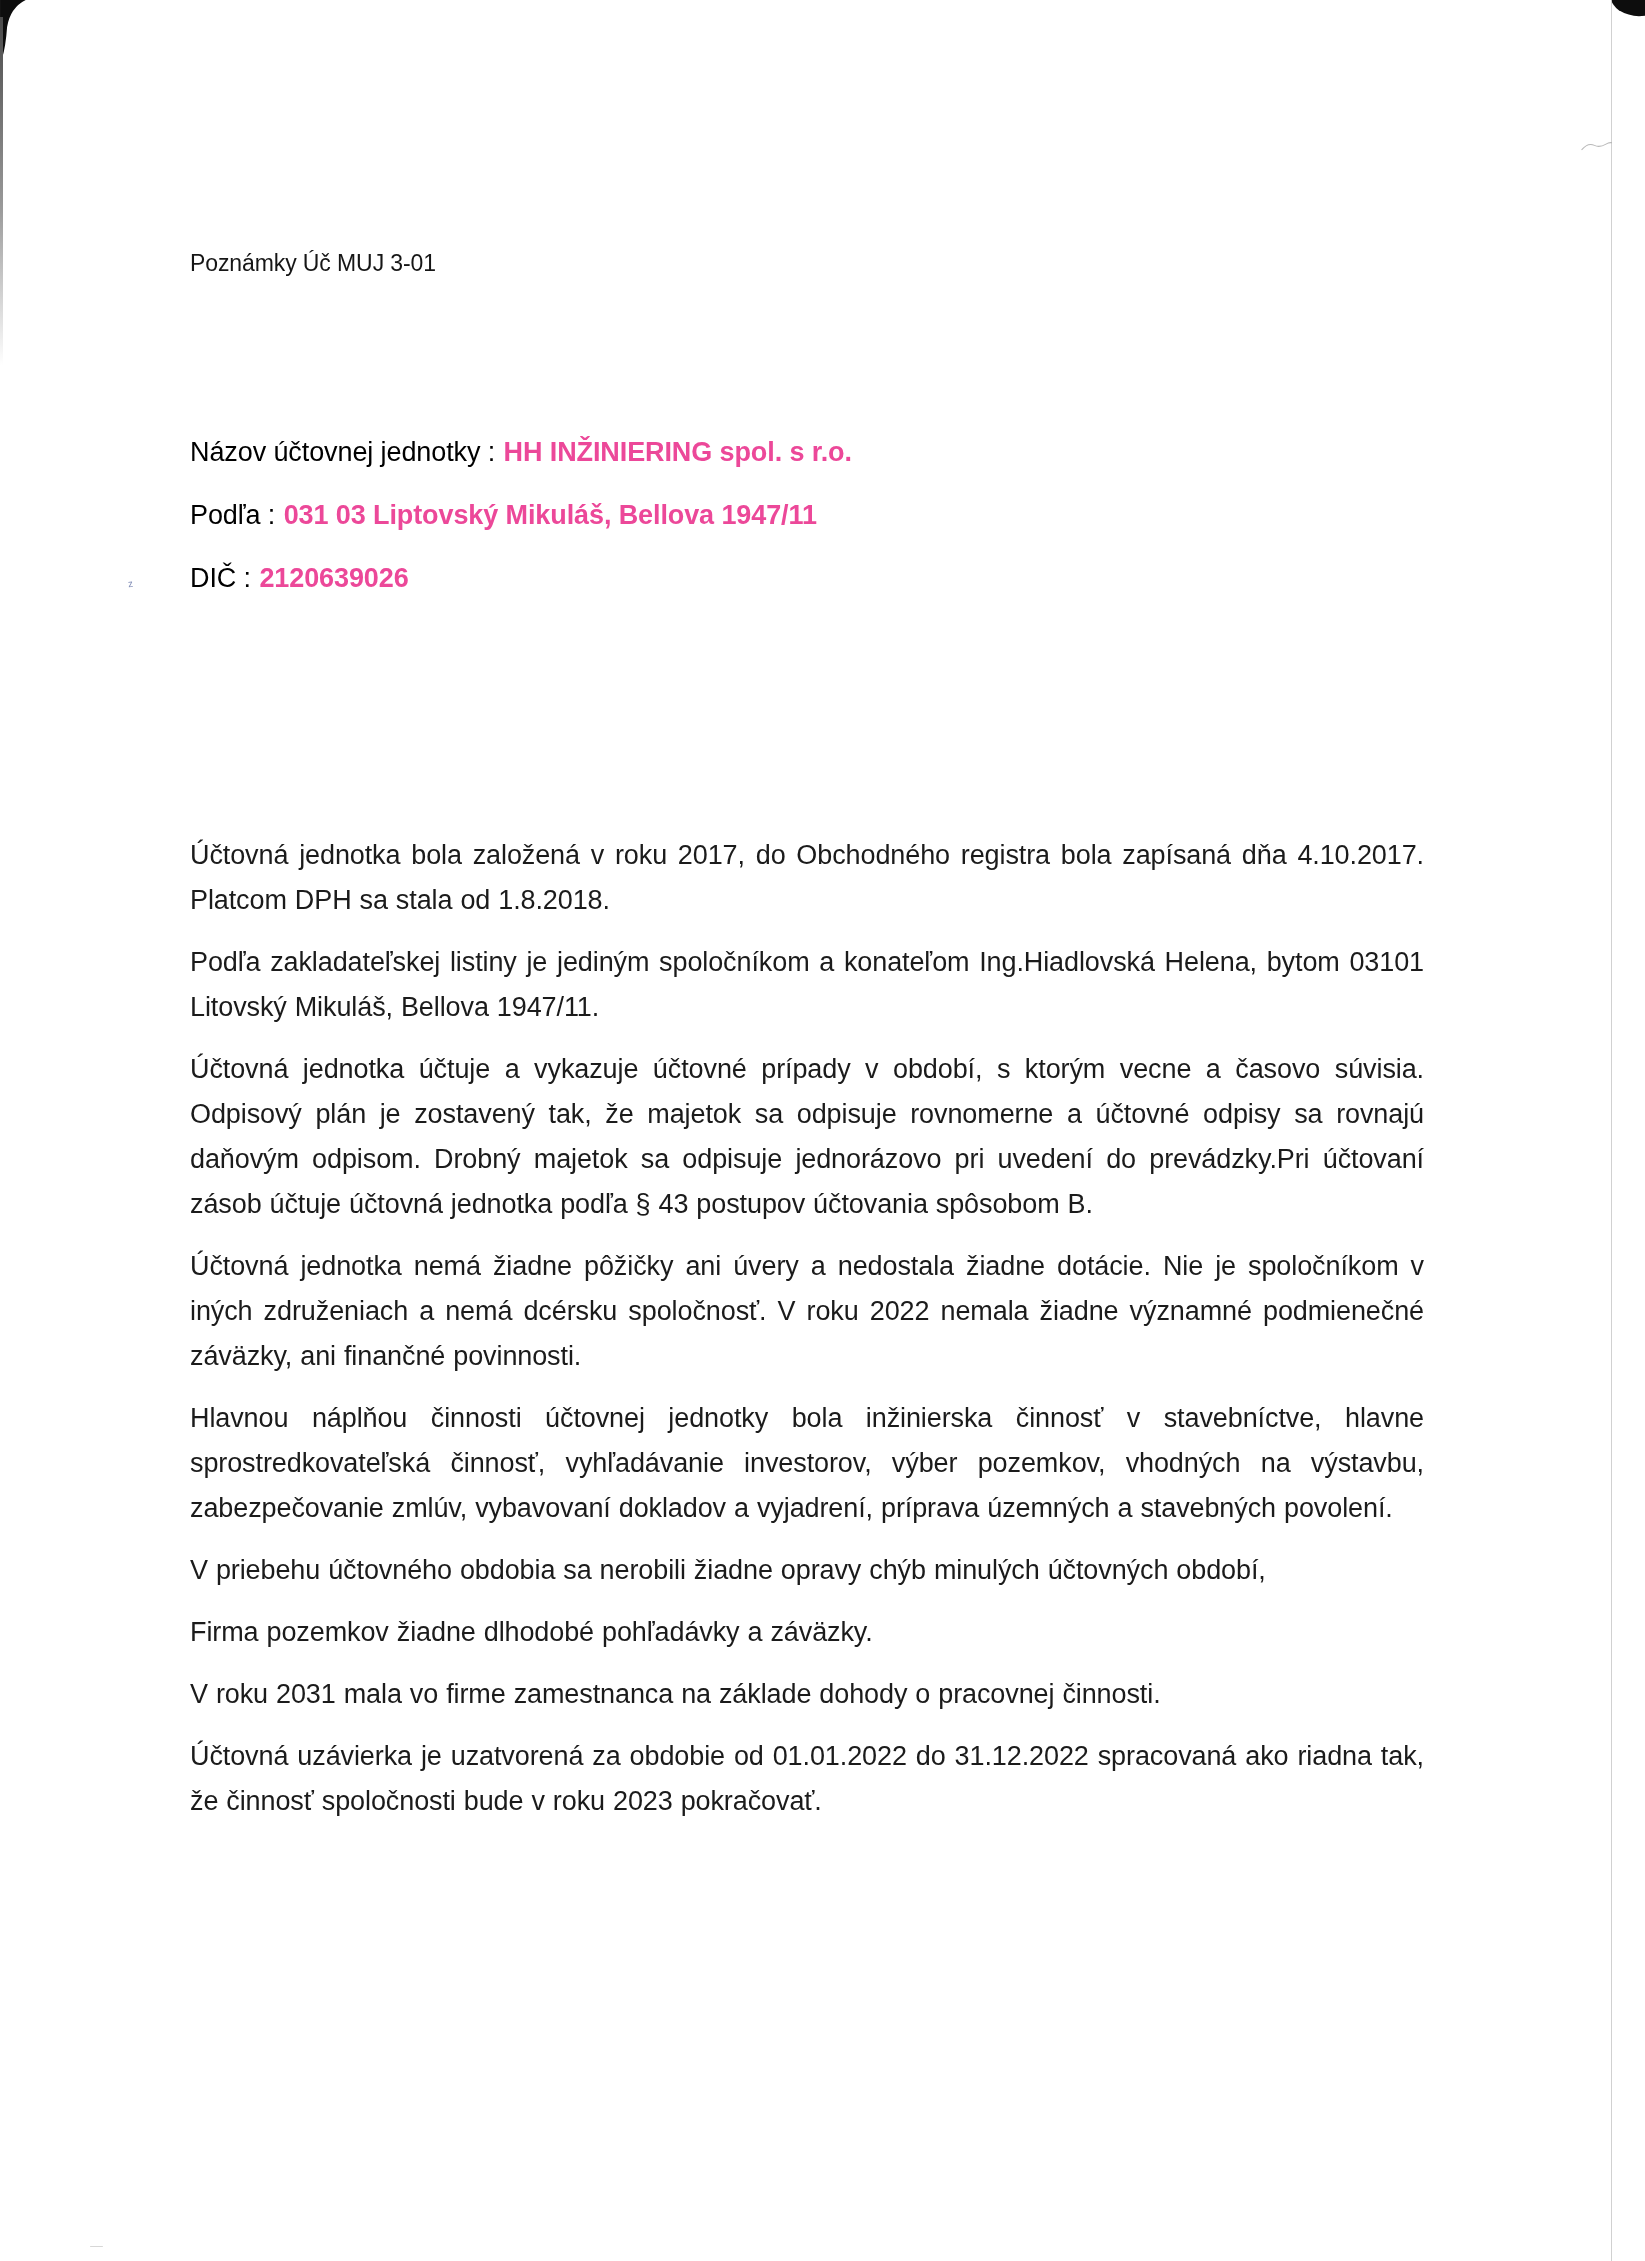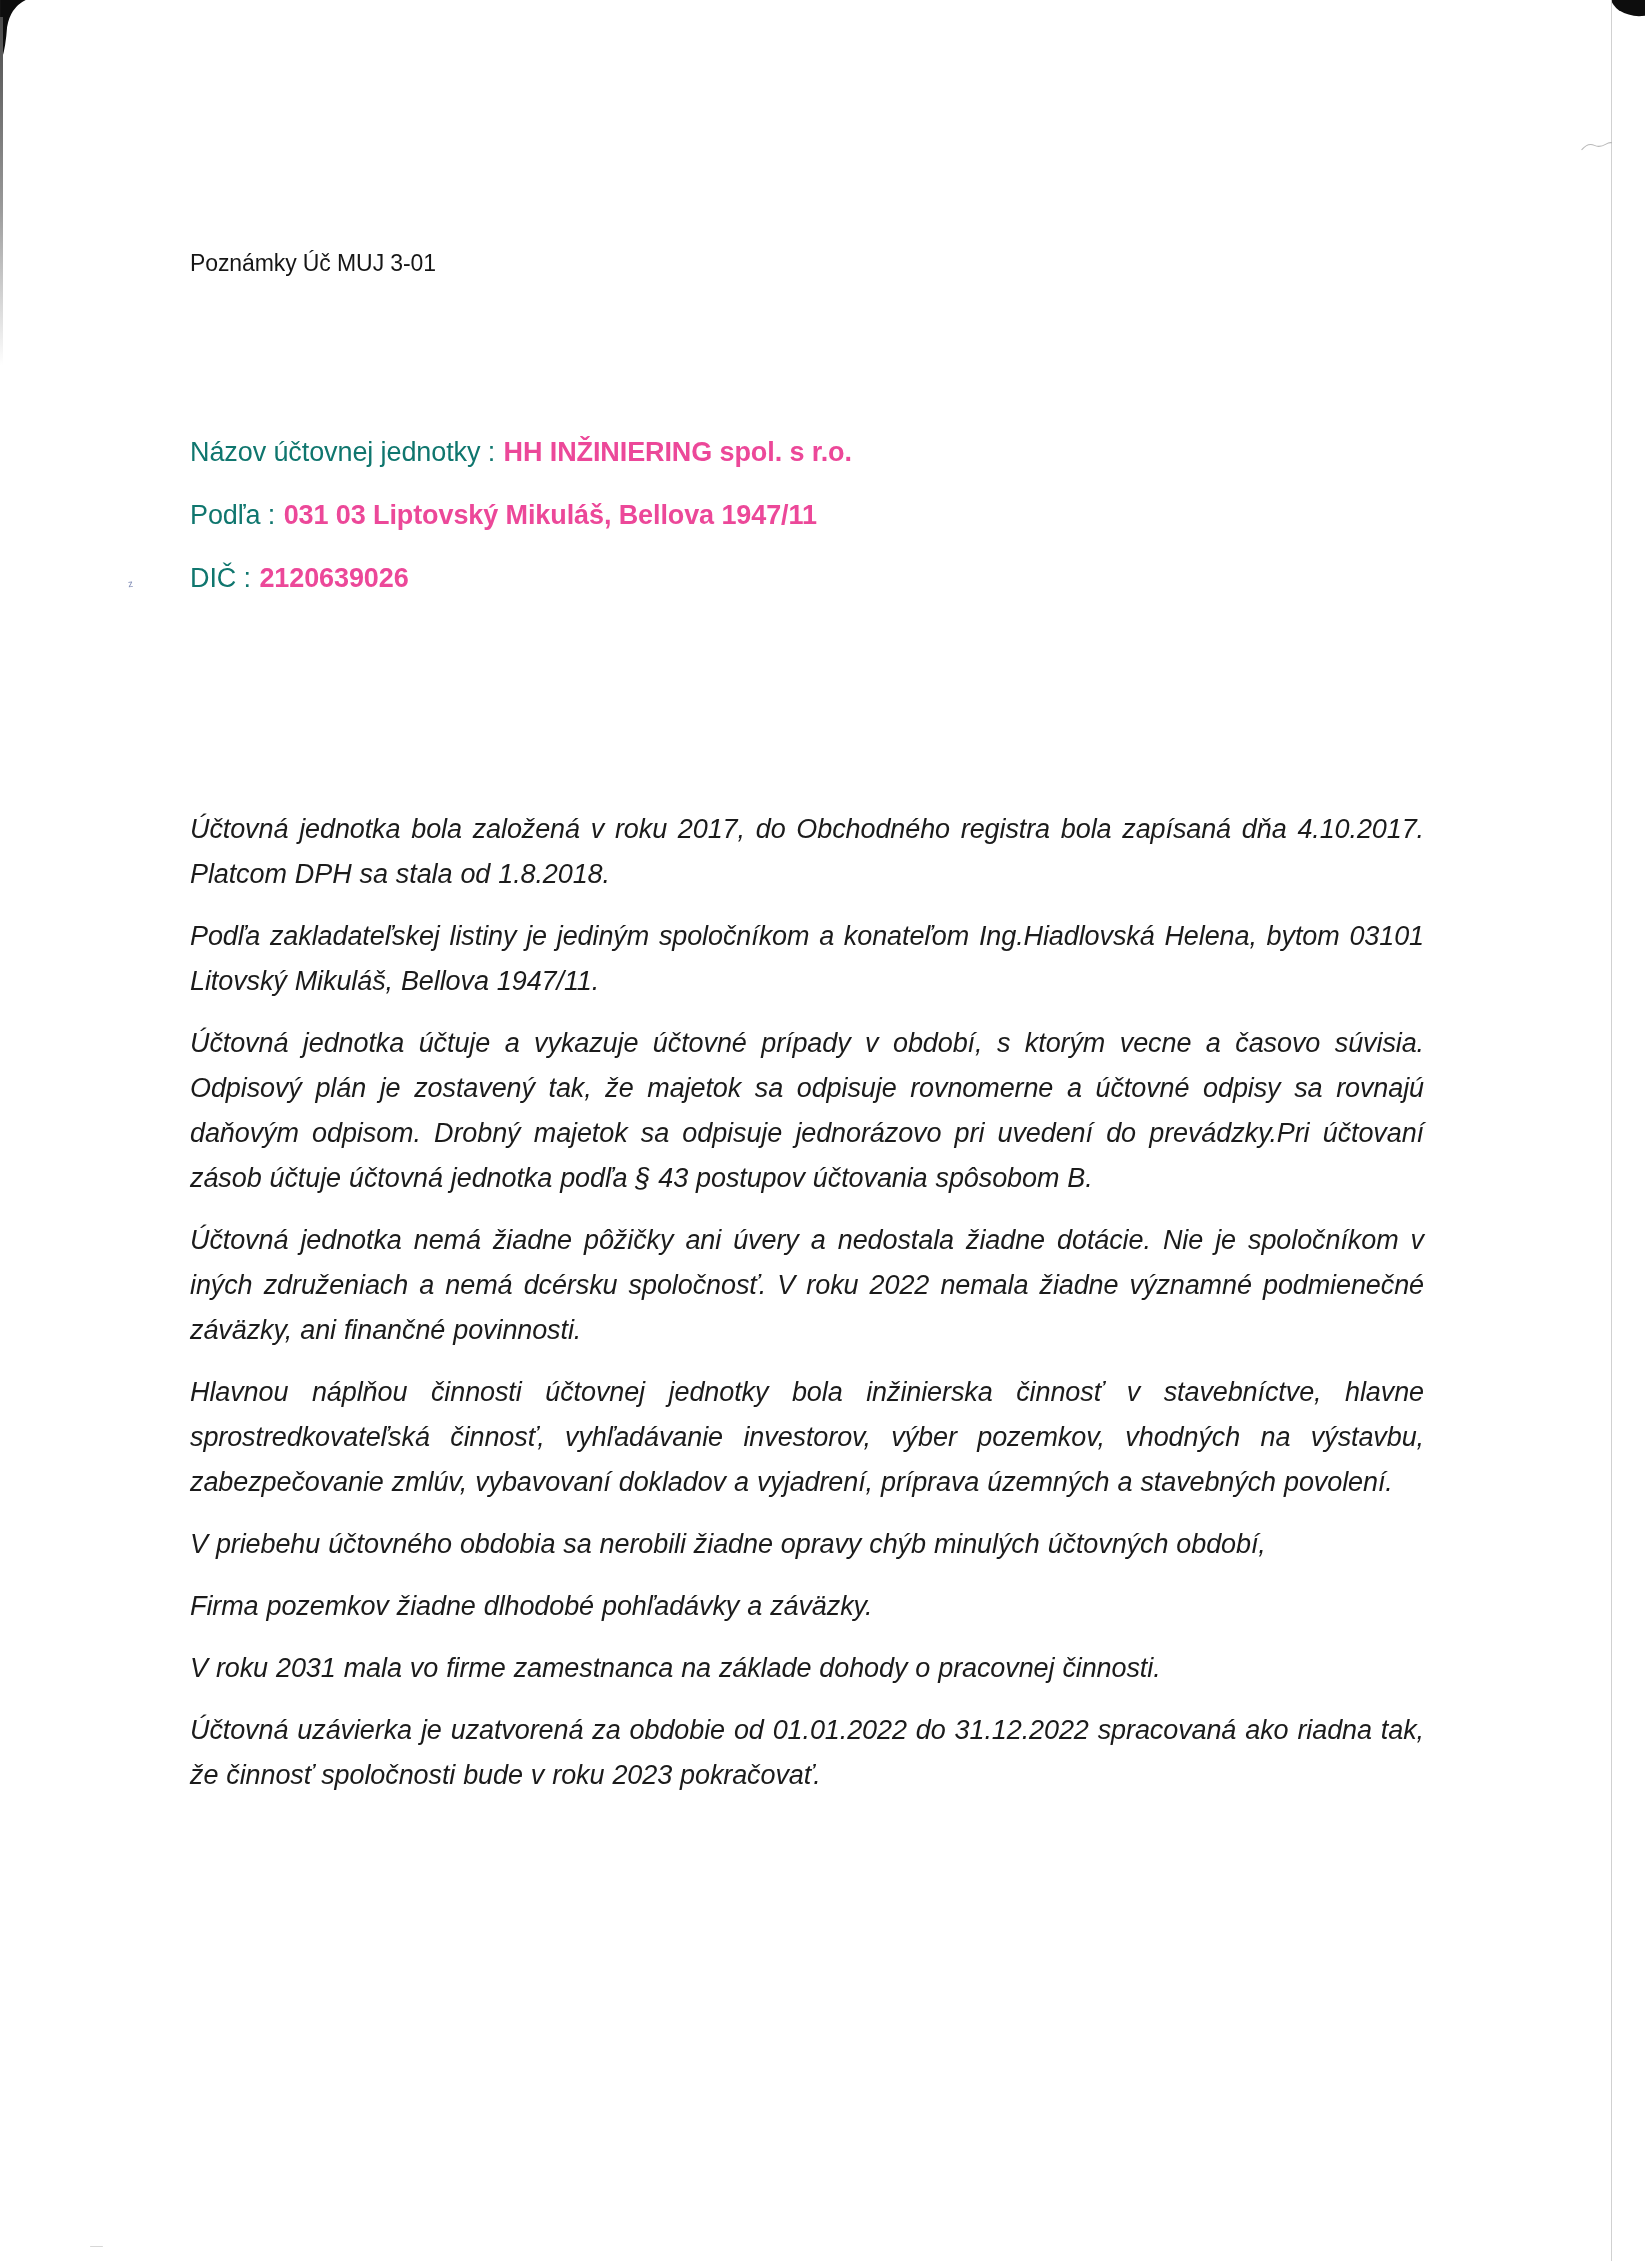--- a/index.html
+++ b/index.html
@@ -25,32 +25,31 @@
     position:absolute;
     left:190px;
     top:421px;
     font-size:27px;
     letter-spacing:-0.1px;
   }
   .info-line{
     line-height:63px;
     white-space:nowrap;
   }
-  .info-label{color:#0f766e;}
+  .info-label{color:#000000;}
   .info-value{
     font-weight:bold;
     color:#ec4899;
     margin-left:8.4px;
   }
   .paragraphs{
     position:absolute;
     left:190px;
-    top:807px;
+    top:833px;
     width:1234px;
-    font-style:italic;
   }
   .paragraphs p{
     margin:0 0 17px 0;
     font-size:27px;
     line-height:45px;
     letter-spacing:-0.1px;
     word-spacing:0.6px;
     text-align:justify;
     color:#1b1b1b;
   }

